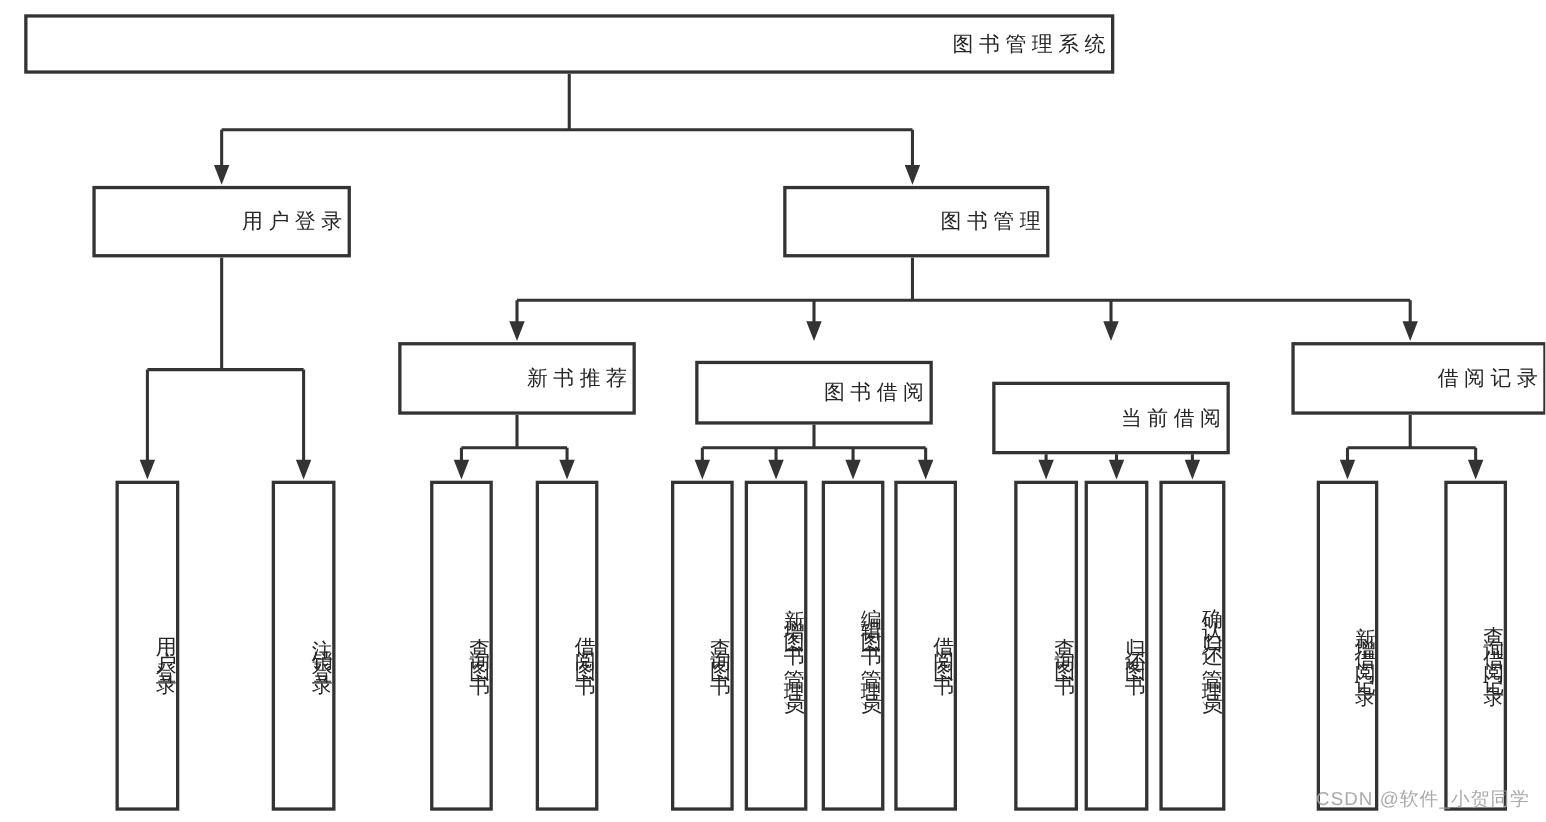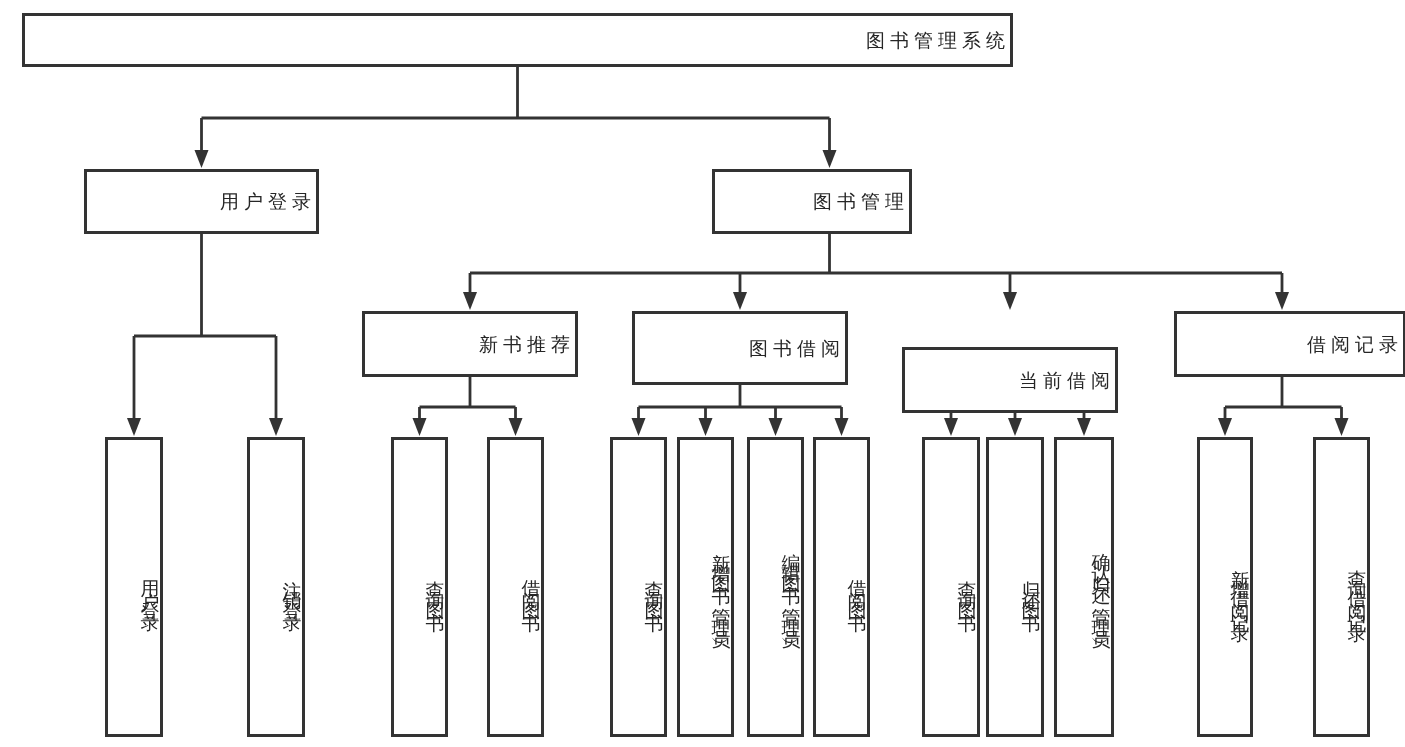--- a/index.html
+++ b/index.html
@@ -119,27 +119,27 @@
       <line x1="1341.5" y1="407" x2="1341.5" y2="423"></line>
       <polygon points="1334.5,418 1348.5,418 1341.5,436"></polygon>
     </svg>
   <div class="node-layer">
       <div class="node horizontal" style="left: 22px; top: 13px; width: 991px; height: 54px;">
         <span class="lbl">图书管理系统</span>
       </div>
       <div class="node horizontal" style="left: 84px; top: 169px; width: 235px; height: 65px;">
         <span class="lbl">用户登录</span>
       </div>
-      <div class="node horizontal" style="left: 712px; top: 169px; width: 200px; height: 65px;">
+      <div class="node horizontal" style="left: 712px; top: 169px; width: 242px; height: 65px;">
         <span class="lbl">图书管理</span>
       </div>
       <div class="node horizontal" style="left: 362px; top: 311px; width: 216px; height: 66px; padding-left: 16px;">
         <span class="lbl">新书推荐</span>
       </div>
-      <div class="node horizontal" style="left: 632px; top: 311px; width: 216px; height: 74px;">
+      <div class="node horizontal" style="left: 632px; top: 328px; width: 216px; height: 58px;">
         <span class="lbl">图书借阅</span>
       </div>
       <div class="node horizontal" style="left: 902px; top: 311px; width: 216px; height: 66px; margin-top: 36px;">
         <span class="lbl">当前借阅</span>
       </div>
       <div class="node horizontal" style="left: 1174px; top: 311px; width: 232px; height: 66px;">
         <span class="lbl">借阅记录</span>
       </div>
       <div class="node vertical" style="left: 105px; top: 437px; width: 58px; height: 300px;">
         <span class="lbl">用户登录</span>
@@ -174,13 +174,14 @@
       <div class="node vertical" style="left: 1054px; top: 437px; width: 60px; height: 300px;">
         <span class="lbl">确认归还（管理员）</span>
       </div>
       <div class="node vertical" style="left: 1197px; top: 437px; width: 56px; height: 300px;">
         <span class="lbl">新增借阅记录</span>
       </div>
       <div class="node vertical" style="left: 1313px; top: 437px; width: 57px; height: 300px;">
         <span class="lbl">查询借阅记录</span>
       </div>
     </div>
+  <div class="watermark">CSDN @软件_小贺同学</div>
 </div>
 
 </body></html>

